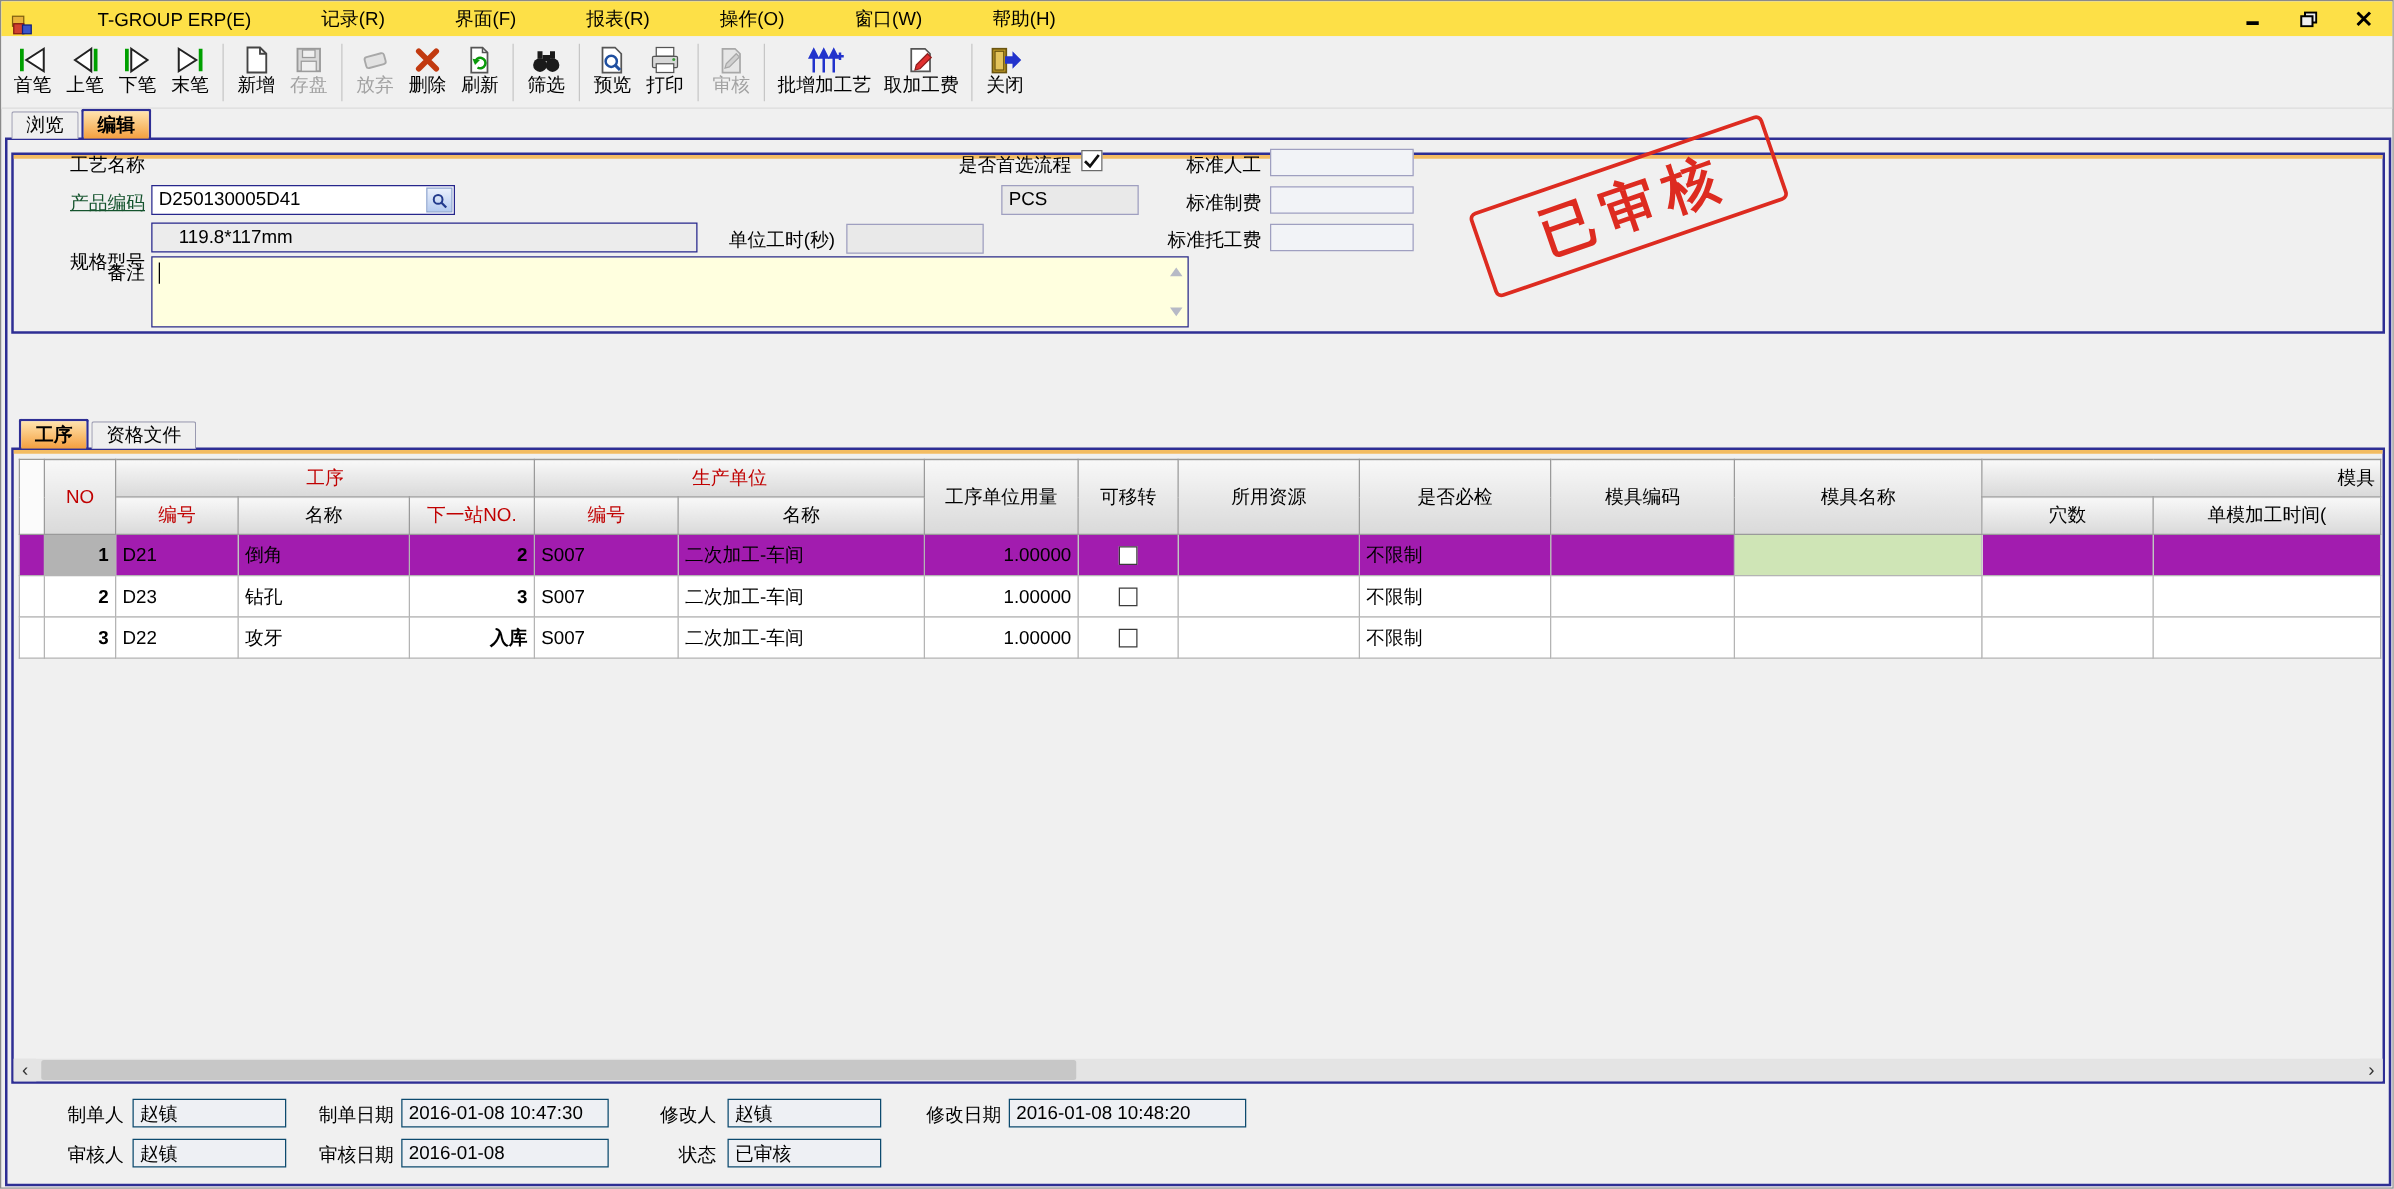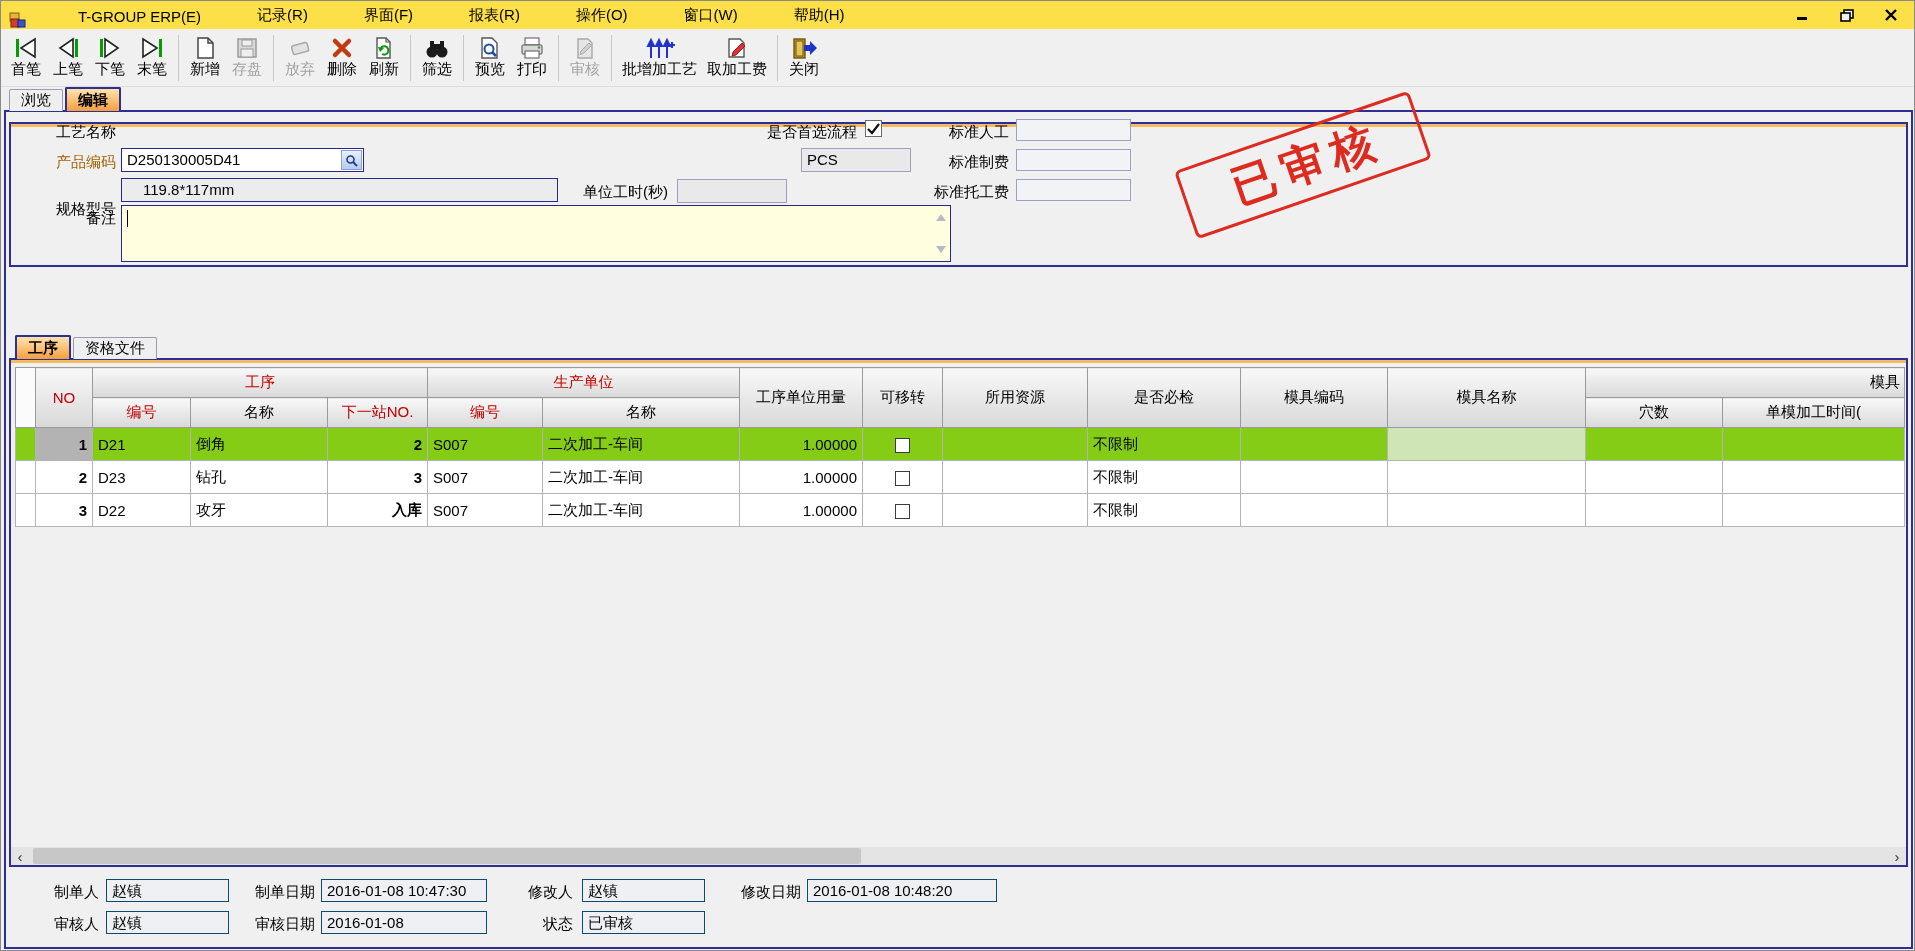--- a/index.html
+++ b/index.html
@@ -25,21 +25,21 @@
   
   .tab-strip{position:absolute;left:8px;top:86px;height:24px;display:flex;align-items:flex-end;z-index:6;}
   .tab{height:22px;padding:0 11px;border:1px solid #9a9ab0;border-bottom:none;background:#efefef;margin-right:2px;display:flex;align-items:center;border-radius:2px 2px 0 0;}
   .tab.active{height:24px;background:linear-gradient(#ffe3ae,#f49f3e);border:2px solid #2e2e94;border-bottom:none;font-weight:bold;}
   
   .outer{position:absolute;left:3px;top:109px;width:1909px;height:839px;border:2px solid #2e2e94;background:#f0f0f0;}
   
   .panelA{position:absolute;left:8px;top:121px;width:1899px;height:145px;border:2px solid #2e2e94;background:#f0f0f0;}
   .panelA::before{content:"";position:absolute;left:0;top:0;right:0;height:3px;background:#f3bc62;}
   .flabel{position:absolute;text-align:right;white-space:nowrap;}
-  .red{color:#a16207;}
+  .red{color:#14532d;text-decoration:underline;}
   .inp{position:absolute;height:24px;background:#fff;border:1px solid #26268c;padding:2px 5px;font-size:15px;white-space:nowrap;overflow:hidden;}
   .gray{background:#e9e9e9;border:1px solid #9f9fc0;}
   .lite{background:#f2f3f7;border:1px solid #9f9fc0;}
   .specbg{background:#ececec;padding-left:21px;}
   .checkbox{position:absolute;width:17px;height:17px;background:#fff;border:1px solid #6a6a6a;display:flex;align-items:center;justify-content:center;}
   .lookup-btn{position:absolute;left:340px;top:149px;width:21px;height:20px;background:linear-gradient(#eaf0fc,#b5cbf0);border:1px solid #8aa2cf;display:flex;align-items:center;justify-content:center;}
   .remark{position:absolute;left:120px;top:204px;width:830px;height:57px;background:#ffffdf;border:1px solid #26268c;}
   .caret{position:absolute;left:5px;top:4px;width:1px;height:17px;background:#000;}
   .rscroll-up,.rscroll-dn{position:absolute;right:4px;width:0;height:0;border-left:5px solid transparent;border-right:5px solid transparent;}
   .rscroll-up{top:8px;border-bottom:7px solid #b7bac6;}
@@ -52,21 +52,21 @@
   .dtab-strip{position:absolute;left:14px;top:334px;height:24px;display:flex;align-items:flex-end;z-index:6;}
   .panelB{position:absolute;left:8px;top:357px;width:1899px;height:509px;border:2px solid #2e2e94;background:#f0f0f0;}
   .panelB::before{content:"";position:absolute;left:0;top:0;right:0;height:3px;background:#f3bc62;}
   
   .grid-wrap{position:absolute;left:14px;top:366px;}
   table.grid{table-layout:fixed;border-collapse:collapse;}
   table.grid th{background:linear-gradient(#f8f8f8,#d9d9d9);border:1px solid #9a9a9a;font-weight:normal;font-size:15px;height:30px;padding:0 4px;white-space:nowrap;overflow:hidden;}
   table.grid th.redh{color:#c00000;}
   table.grid th.selcol{background:#fbfbfb;}
   table.grid td{border:1px solid #b4b4b4;background:#fff;height:33px;padding:0 5px;font-size:15px;white-space:nowrap;overflow:hidden;}
-  tr.selected td{background:#84cc16;}
+  tr.selected td{background:#a21caf;}
   td.nocell{text-align:right;font-weight:bold;padding-right:7px;}
   tr.selected td.nocell{background:#b3b3b3;}
   td.rt{text-align:right;}
   td.bold{font-weight:bold;}
   td.moldname{background:#ededed;}
   tr.selected td.moldname{background:#cfe5b6;}
   td.selcol{background:#fdfdfd;}
   td.cbcell{text-align:center;}
   .gridcb{display:inline-block;width:15px;height:15px;border:1px solid #3c3c3c;background:#fff;vertical-align:middle;}
   .mold-group{text-align:right;padding-right:24px;}

